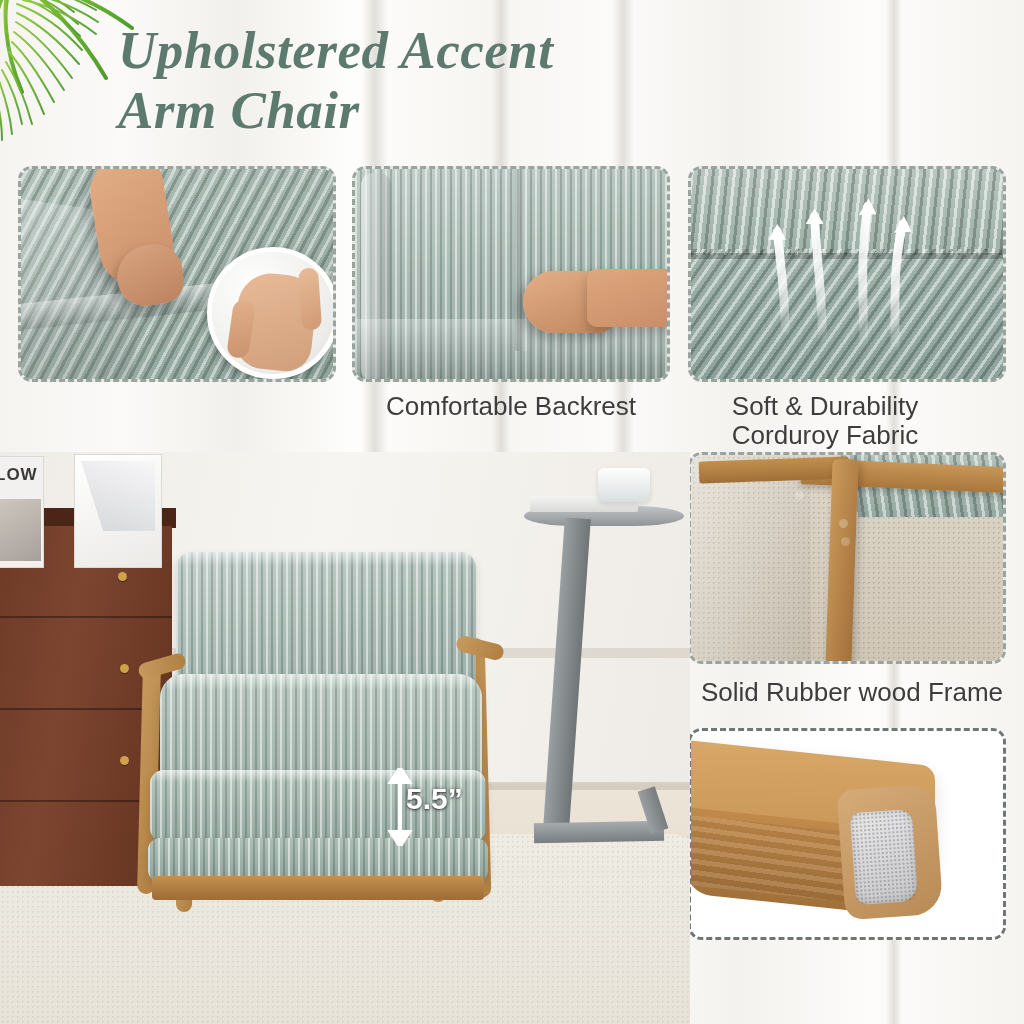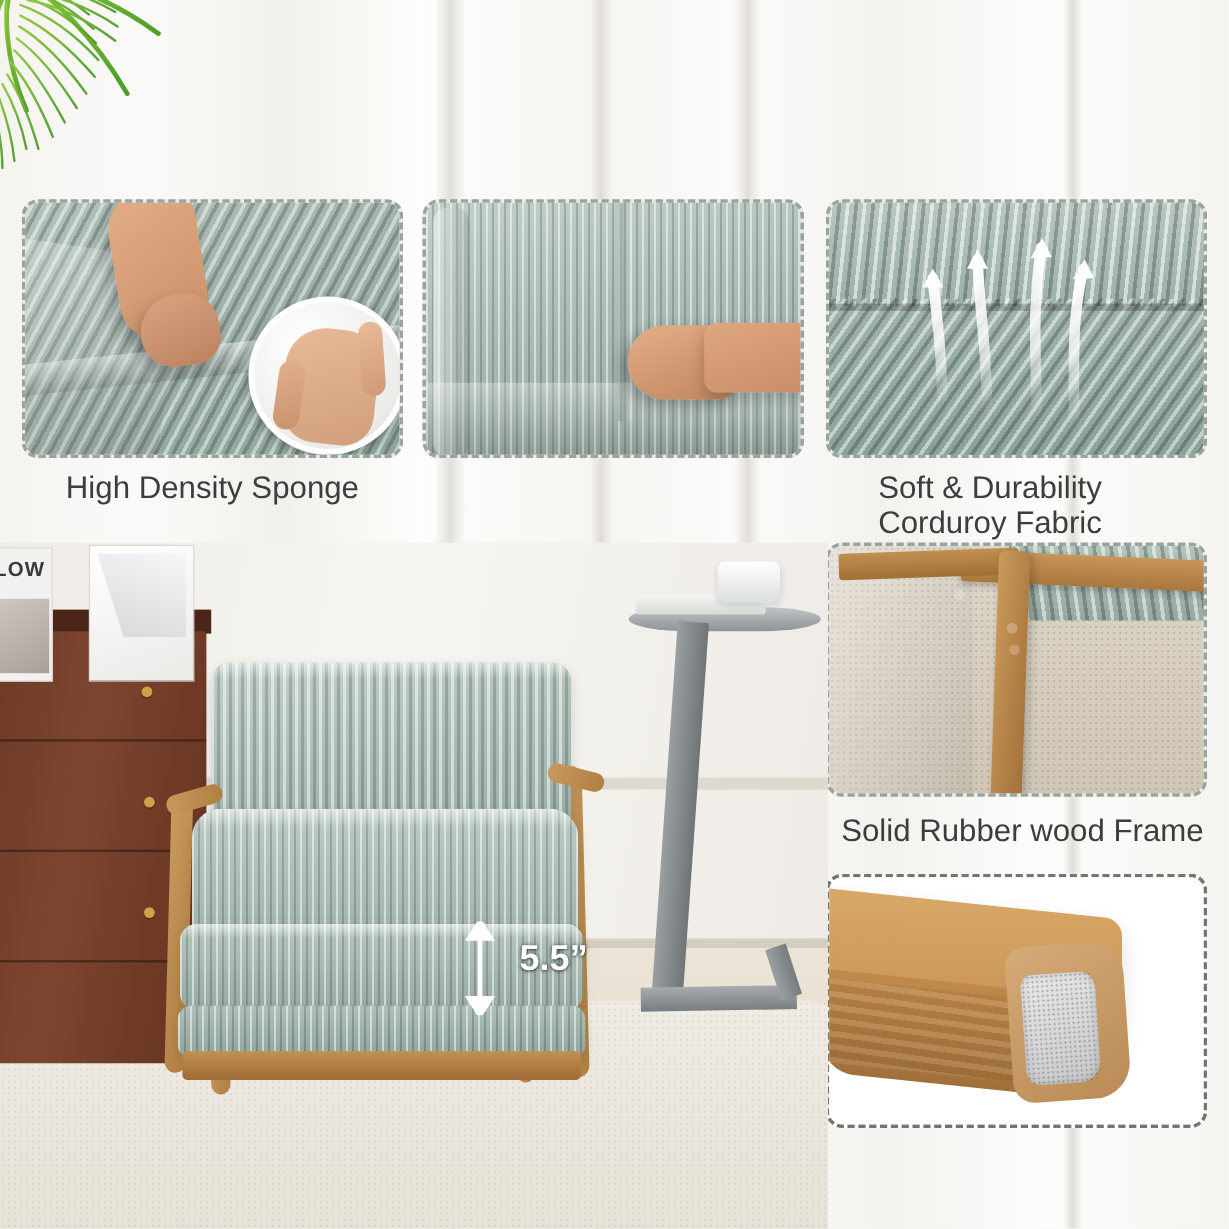--- a/index.html
+++ b/index.html
@@ -163,53 +163,57 @@
       <path d="M36 8 C60 6 86 12 110 24"></path>
         <path d="M38 13 C64 14 90 22 114 36"></path>
       <path d="M40 19 C66 22 92 32 116 48"></path>
         <path d="M41 26 C67 31 92 43 114 60"></path>
       <path d="M20 96 C28 110 36 130 40 150"></path>
       <path d="M16 104 C22 120 28 140 30 160"></path>
       <path d="M12 112 C16 128 20 146 20 166"></path>
     </g>
   </svg>
 
+  <div id="title">
+    <span>Upholstered Accent</span>
+    <span class="l2">Arm Chair</span>
+  </div>
 
   <div class="panel" style="left:18px;top:166px;width:318px;height:216px;">
     <div class="fill sage">
       <div class="cord-d"></div>
 
       <div class="abs" style="left:-20px;top:118px;width:360px;height:26px;background:linear-gradient(180deg,rgba(255,255,255,.45),rgba(0,0,0,.12));transform:rotate(-6deg);"></div>
       <div class="abs" style="left:-20px;top:38px;width:140px;height:190px;background:linear-gradient(150deg,rgba(255,255,255,.30),rgba(0,0,0,.10));transform:rotate(8deg);"></div>
 
       <div class="abs" style="left:74px;top:-12px;width:74px;height:128px;background:linear-gradient(150deg,#e3ae87,#c98f68);border-radius:38px 30px 44px 40px;transform:rotate(-9deg);box-shadow:-6px 6px 14px rgba(0,0,0,.22);"></div>
       <div class="abs" style="left:96px;top:76px;width:66px;height:60px;background:linear-gradient(160deg,#d8a47f,#bd8260);border-radius:40px 34px 28px 34px;transform:rotate(-8deg);box-shadow:-4px 6px 12px rgba(0,0,0,.25);"></div>
 
       <div class="abs" style="left:186px;top:78px;width:132px;height:132px;border-radius:50%;overflow:hidden;border:5px solid #ffffff;box-sizing:border-box;background:#f2f2f0;box-shadow:0 3px 10px rgba(0,0,0,.25);">
         <div class="fill" style="background:radial-gradient(circle at 35% 30%,#ffffff,#ececea 70%,#dedcd8 100%);"></div>
         <div class="abs" style="left:24px;top:22px;width:78px;height:96px;background:linear-gradient(160deg,#e7b793,#cf9a74);border-radius:34px 30px 26px 30px;transform:rotate(6deg);opacity:.95;"></div>
         <div class="abs" style="left:18px;top:48px;width:22px;height:58px;background:linear-gradient(160deg,#e3b08c,#c8926c);border-radius:12px;transform:rotate(8deg);"></div>
         <div class="abs" style="left:88px;top:16px;width:20px;height:62px;background:linear-gradient(160deg,#e8bb98,#cf9a74);border-radius:12px;transform:rotate(-4deg);"></div>
       </div>
     </div>
   </div>
-  <div class="cap" style="left:8px;top:392px;width:338px;">High Density Sponge</div>
 
   <div class="panel" style="left:352px;top:166px;width:318px;height:216px;">
     <div class="fill sage2">
       <div class="cord-v"></div>
 
       <div class="abs" style="left:6px;top:4px;width:30px;height:208px;background:linear-gradient(90deg,rgba(255,255,255,.55),rgba(0,0,0,.12));border-radius:12px;"></div>
       <div class="abs" style="left:0px;top:150px;width:320px;height:70px;background:linear-gradient(180deg,rgba(255,255,255,.30),rgba(0,0,0,.14));"></div>
       <div class="abs" style="left:160px;top:-8px;width:12px;height:190px;background:linear-gradient(90deg,rgba(0,0,0,.16),rgba(255,255,255,.26));"></div>
 
       <div class="abs" style="left:168px;top:102px;width:92px;height:62px;background:linear-gradient(160deg,#e3ae87,#c1875f);border-radius:34px 18px 18px 34px;box-shadow:-5px 5px 12px rgba(0,0,0,.28);"></div>
       <div class="abs" style="left:232px;top:100px;width:92px;height:58px;background:linear-gradient(160deg,#dfa77f,#c88d66);border-radius:10px;box-shadow:0 6px 12px rgba(0,0,0,.22);"></div>
     </div>
   </div>
+  <div class="cap" style="left:342px;top:392px;width:338px;">Comfortable Backrest</div>
 
   <div class="panel" style="left:688px;top:166px;width:318px;height:216px;">
     <div class="fill" style="background:linear-gradient(160deg,#9db0a8,#8fa49c);">
       <div class="cord-d2" style="top:-5%;height:50%;"></div>
       <div class="abs" style="left:0;top:0;width:318px;height:92px;background:linear-gradient(180deg,#b8c7c0,#9aafa6);"></div>
       <div class="abs" style="left:-40px;top:-20px;width:400px;height:120px;background:repeating-linear-gradient(96deg,rgba(255,255,255,.55) 0 3px,rgba(0,0,0,0) 3px 7px,rgba(0,0,0,.22) 7px 10px,rgba(0,0,0,0) 10px 14px);"></div>
       <div class="abs" style="left:0;top:86px;width:318px;height:132px;background:linear-gradient(180deg,#9fb3ab,#8aa199);"></div>
       <div class="abs" style="left:-40px;top:80px;width:400px;height:150px;background:repeating-linear-gradient(125deg,rgba(255,255,255,.48) 0 3px,rgba(0,0,0,0) 3px 7px,rgba(0,0,0,.22) 7px 10px,rgba(0,0,0,0) 10px 14px);"></div>
       <div class="abs" style="left:0;top:84px;width:318px;height:6px;background:rgba(0,0,0,.22);"></div>
 
@@ -345,16 +349,16 @@
 
     <div class="chair-wood" style="left:152px;top:424px;width:332px;height:24px;border-radius:4px;background:linear-gradient(180deg,#c2904f,#9e6c35);"></div>
 
     <svg class="dimline" style="left:382px;top:316px;width:36px;height:78px;" viewBox="0 0 36 78">
       <g stroke="#ffffff" stroke-width="4" fill="#ffffff">
         <line x1="18" y1="10" x2="18" y2="68"></line>
         <path d="M18 0 l9 14 -18 0 z"></path>
         <path d="M18 78 l9 -14 -18 0 z"></path>
       </g>
     </svg>
-    <div class="dimtext" style="left:406px;top:330px;margin-left:27px;">5.5”</div>
+    <div class="dimtext" style="left:406px;top:330px;">5.5”</div>
   </div>
 
 </div>
 
 </body></html>

